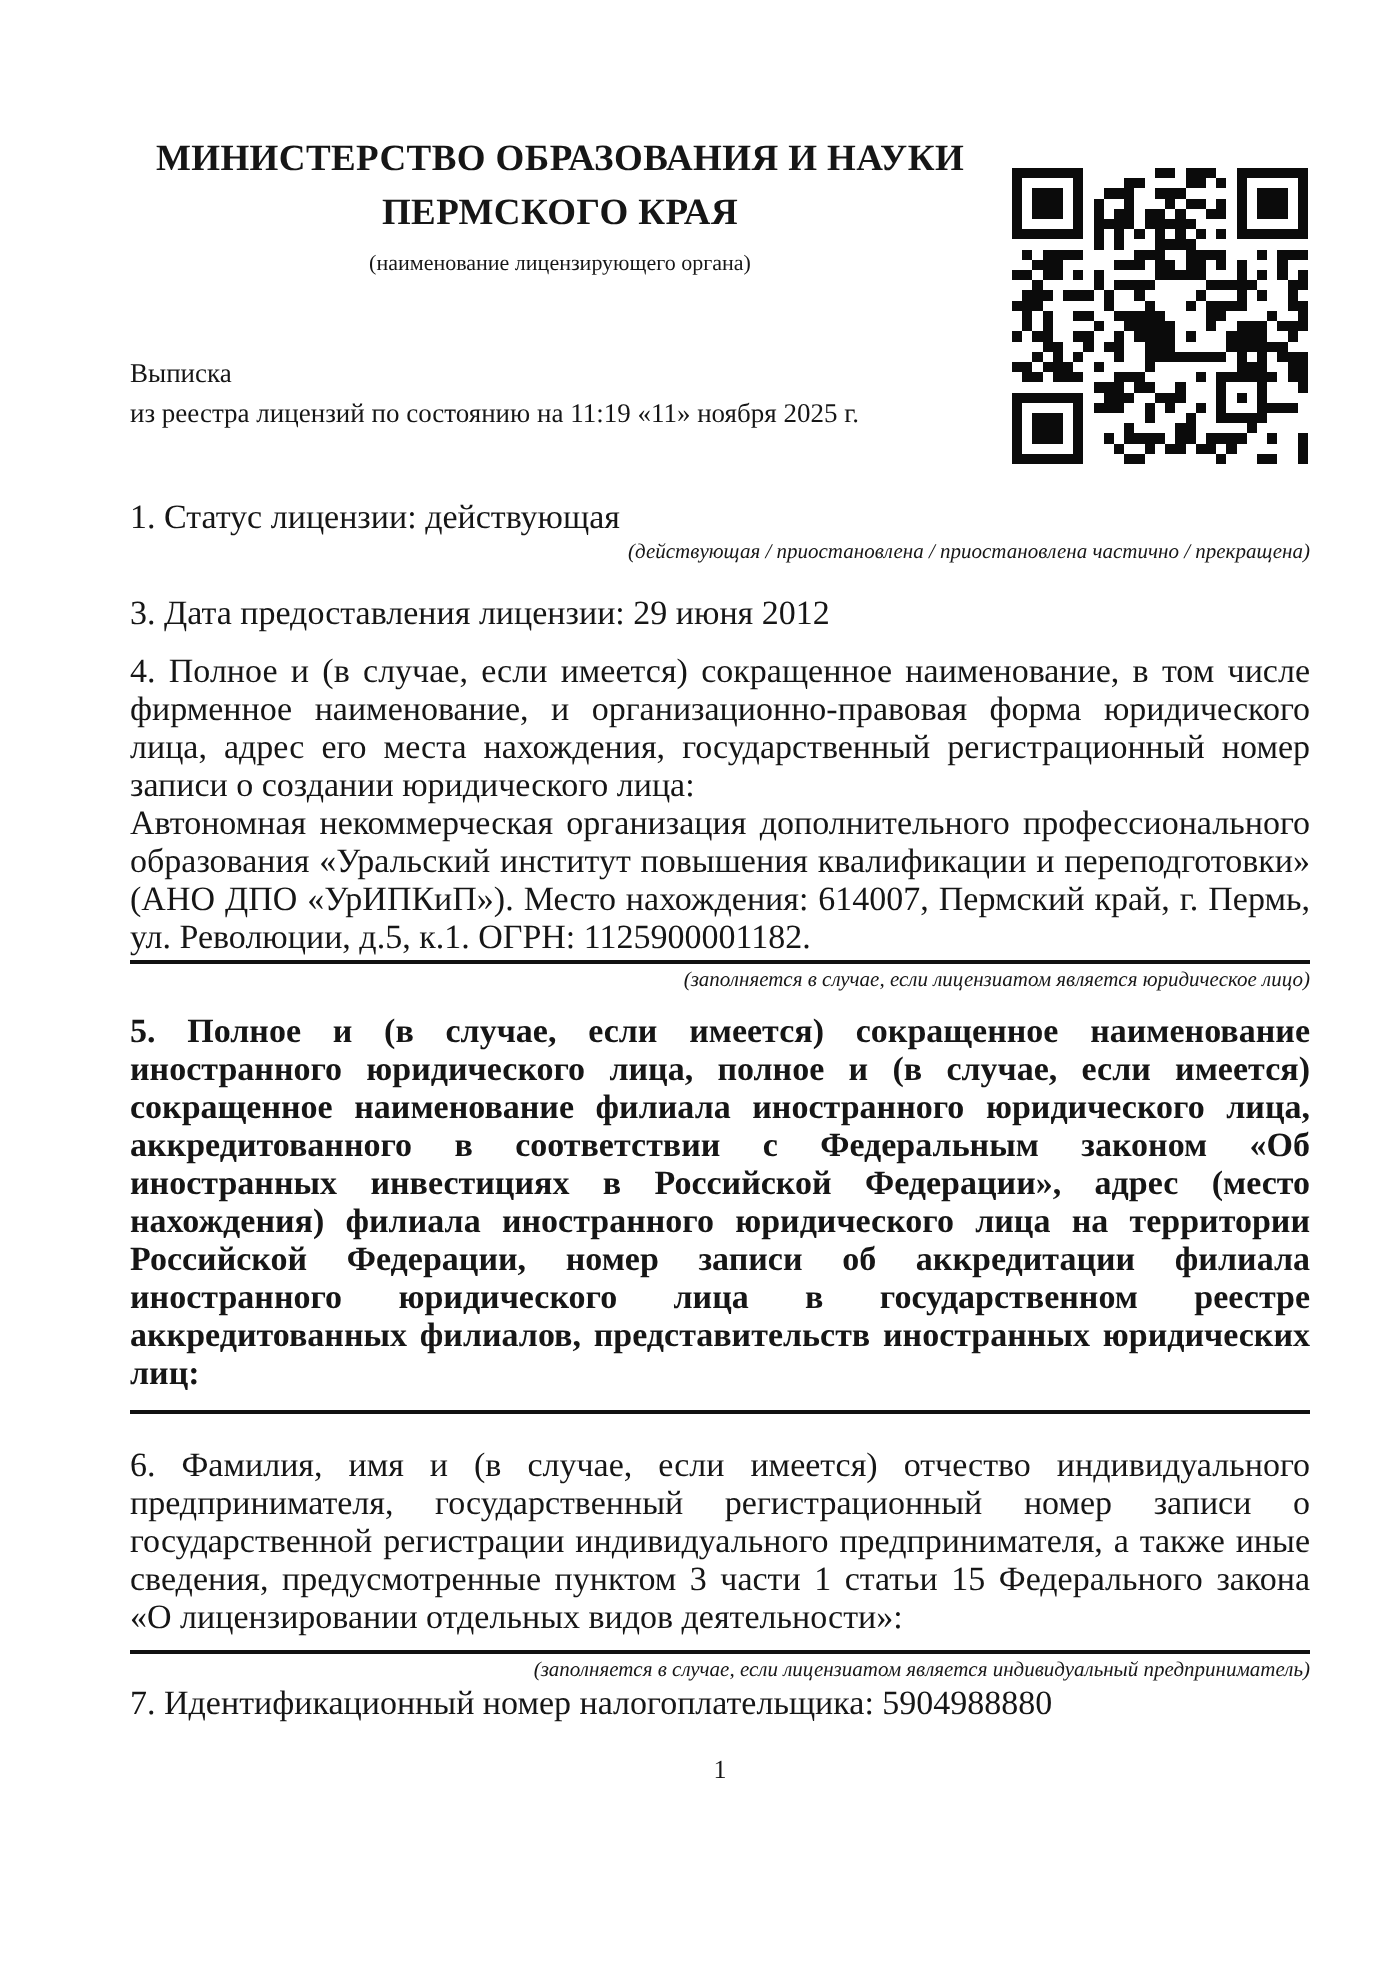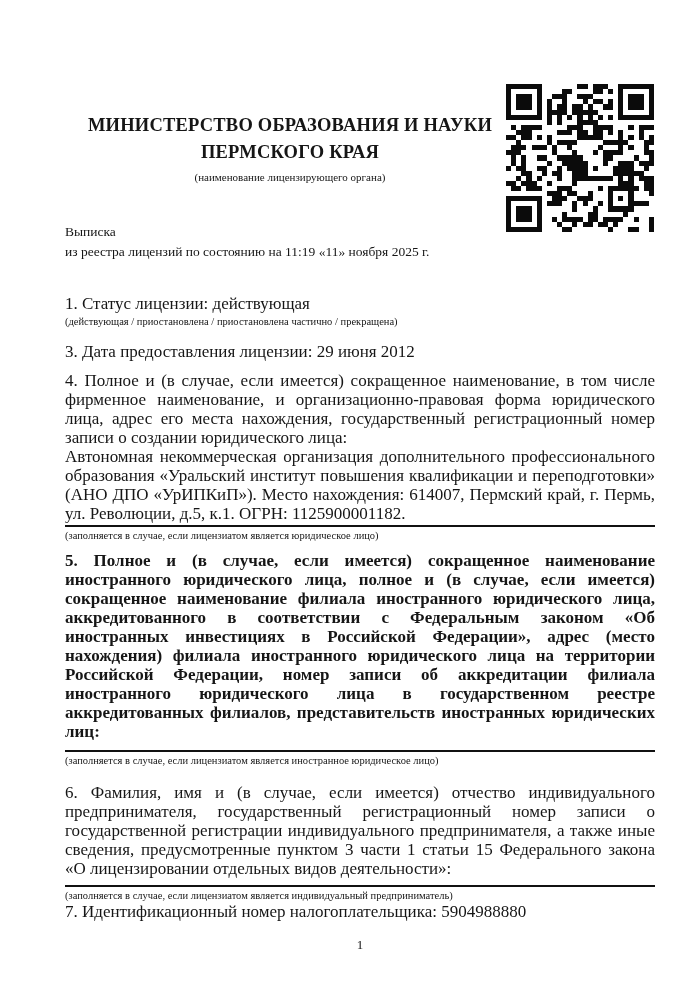--- a/index.html
+++ b/index.html
@@ -9,29 +9,29 @@
     background:#ffffff;
     color:#161616;
     font-family:"Liberation Serif","DejaVu Serif",serif;
     overflow:hidden;
   }
   .content{padding:0 45px 0 65px;}
   
   .qr{position:absolute;left:506px;top:84px;width:148px;height:148px;}
   .qr svg{display:block;width:148px;height:148px;}
   
-  .org{margin:10px;padding-top:102px;width:430px;text-align:center;}
+  .org{margin:0;padding-top:67px;width:430px;text-align:center;}
   .org-name{font-size:18.5px;font-weight:bold;line-height:27px;letter-spacing:.2px;}
   .org-caption{font-size:11px;margin-top:4px;line-height:14px;}
   
   .doc-title{margin-top:38px;text-align:left;font-size:13.5px;line-height:20px;}
   
   .item{margin:0;font-size:17px;line-height:19px;}
   .justify{text-align:justify;}
-  .caption{margin:0;font-size:10.5px;line-height:13px;text-align:left;}
+  .caption{margin:0;font-size:10.5px;line-height:13px;text-align:right;font-style:italic;}
   .rule{border:none;border-top:2px solid #111;margin:2px 0 0 0;height:0;}
   .mt-i1{margin-top:32px;}
   .mt-c1{margin-top:2px;}
   .mt-i2{margin-top:18px;}
   .mt-i3{margin-top:14px;}
   .mt-i4{margin-top:10px;}
   .mt-c4{margin-top:2px;}
   .mt-i5{margin-top:9px;font-weight:bold;}
   .rule-5{margin-top:9px;}
   .mt-c5{margin-top:2px;}
@@ -474,21 +474,20 @@
 
     <p class="item mt-i3">3. Дата предоставления лицензии: 29 июня 2012</p>
 
     <p class="item justify mt-i4">4. Полное и (в случае, если имеется) сокращенное наименование, в том числе фирменное наименование, и организационно-правовая форма юридического лица, адрес его места нахождения, государственный регистрационный номер записи о создании юридического лица:</p>
     <p class="item justify">Автономная некоммерческая организация дополнительного профессионального образования «Уральский институт повышения квалификации и переподготовки» (АНО ДПО «УрИПКиП»). Место нахождения: 614007, Пермский край, г. Пермь, ул. Революции, д.5, к.1. ОГРН: 1125900001182.</p>
     <div class="rule"></div>
     <p class="caption mt-c4">(заполняется в случае, если лицензиатом является юридическое лицо)</p>
 
     <p class="item justify mt-i5">5. Полное и (в случае, если имеется) сокращенное наименование иностранного юридического лица, полное и (в случае, если имеется) сокращенное наименование филиала иностранного юридического лица, аккредитованного в соответствии с Федеральным законом «Об иностранных инвестициях в Российской Федерации», адрес (место нахождения) филиала иностранного юридического лица на территории Российской Федерации, номер записи об аккредитации филиала иностранного юридического лица в государственном реестре аккредитованных филиалов, представительств иностранных юридических лиц:</p>
     <div class="rule rule-5"></div>
-    <p class="caption mt-c5">(заполняется в случае, если лицензиатом является иностранное юридическое лицо)</p>
 
     <p class="item justify mt-i6">6. Фамилия, имя и (в случае, если имеется) отчество индивидуального предпринимателя, государственный регистрационный номер записи о государственной регистрации индивидуального предпринимателя, а также иные сведения, предусмотренные пунктом 3 части 1 статьи 15 Федерального закона «О лицензировании отдельных видов деятельности»:</p>
     <div class="rule rule-6"></div>
     <p class="caption mt-c6">(заполняется в случае, если лицензиатом является индивидуальный предприниматель)</p>
 
     <p class="item mt-i7">7. Идентификационный номер налогоплательщика: 5904988880</p>
 
     <div class="page-num">1</div>
 
   </div>

